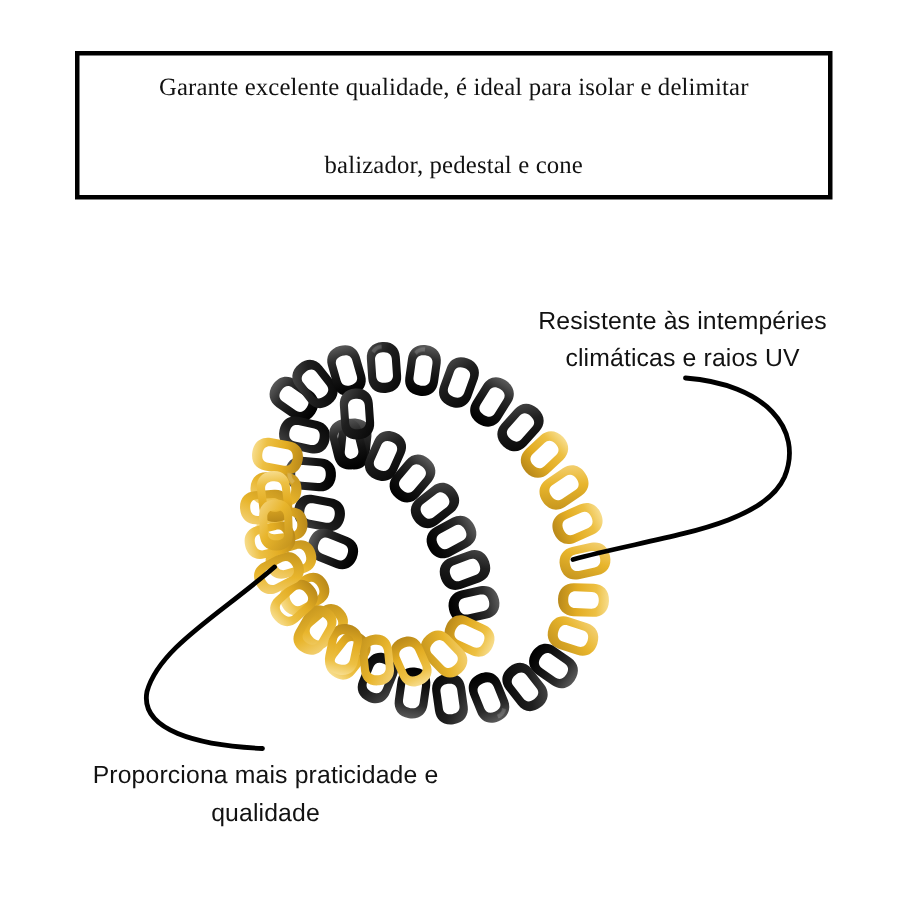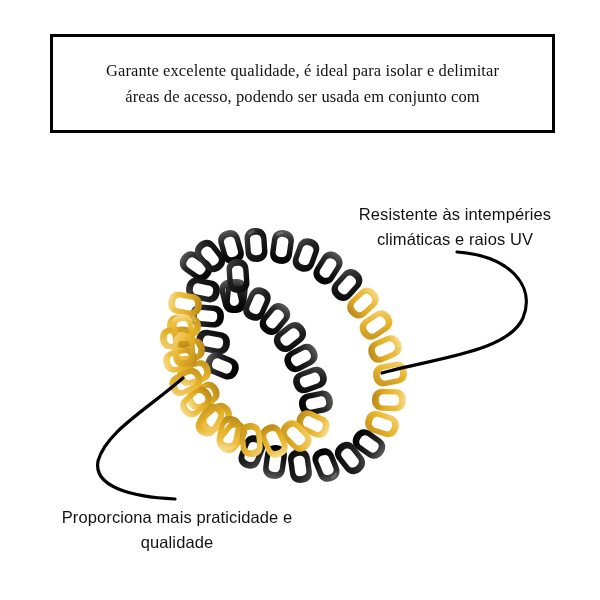--- a/index.html
+++ b/index.html
@@ -207,21 +207,22 @@
   </svg>
 
   <svg class="layer" viewBox="0 0 600 600" xmlns="http://www.w3.org/2000/svg">
     <path d="M 457,252 C 510,256 536,286 523,318 C 508,352 436,358 382,373" fill="none" stroke="#000000" stroke-width="3.2" stroke-linecap="round"></path>
     <path d="M 183,378 C 146,410 106,432 98,461 C 93,487 132,497 175,499" fill="none" stroke="#000000" stroke-width="3.2" stroke-linecap="round"></path>
   </svg>
 
   <div class="headline-box">
     <div class="headline-text">
       <span>Garante excelente qualidade, é ideal para isolar e delimitar</span><br>
-      <span>áreas de acesso, podendo ser usada em conjunto com</span><br>
+      <br>
+      <span>balizador, pedestal e cone</span>
     </div>
   </div>
 
   <div class="annotation annotation-right">
     <span>Resistente às intempéries</span><br>
     <span>climáticas e raios UV</span>
   </div>
 
   <div class="annotation annotation-left">
     <span>Proporciona mais praticidade e</span><br>

